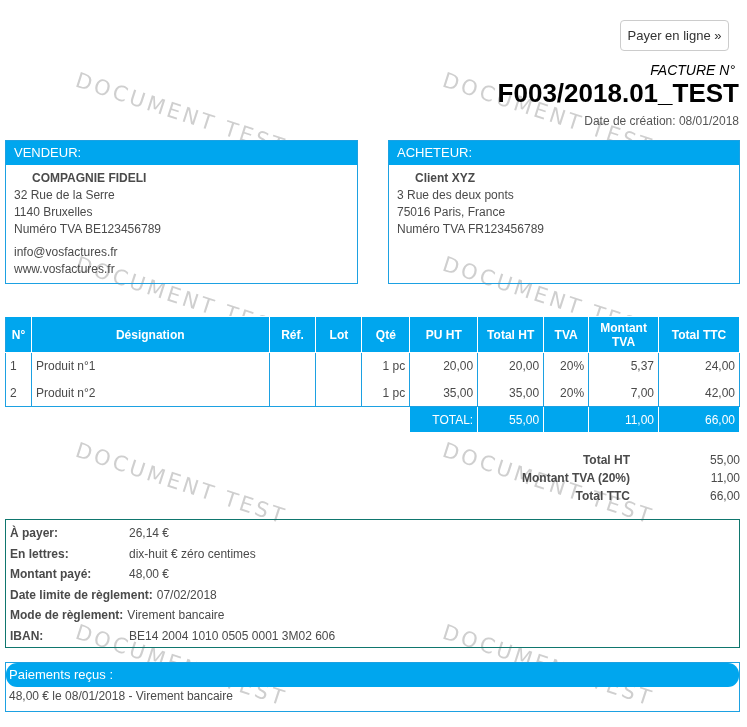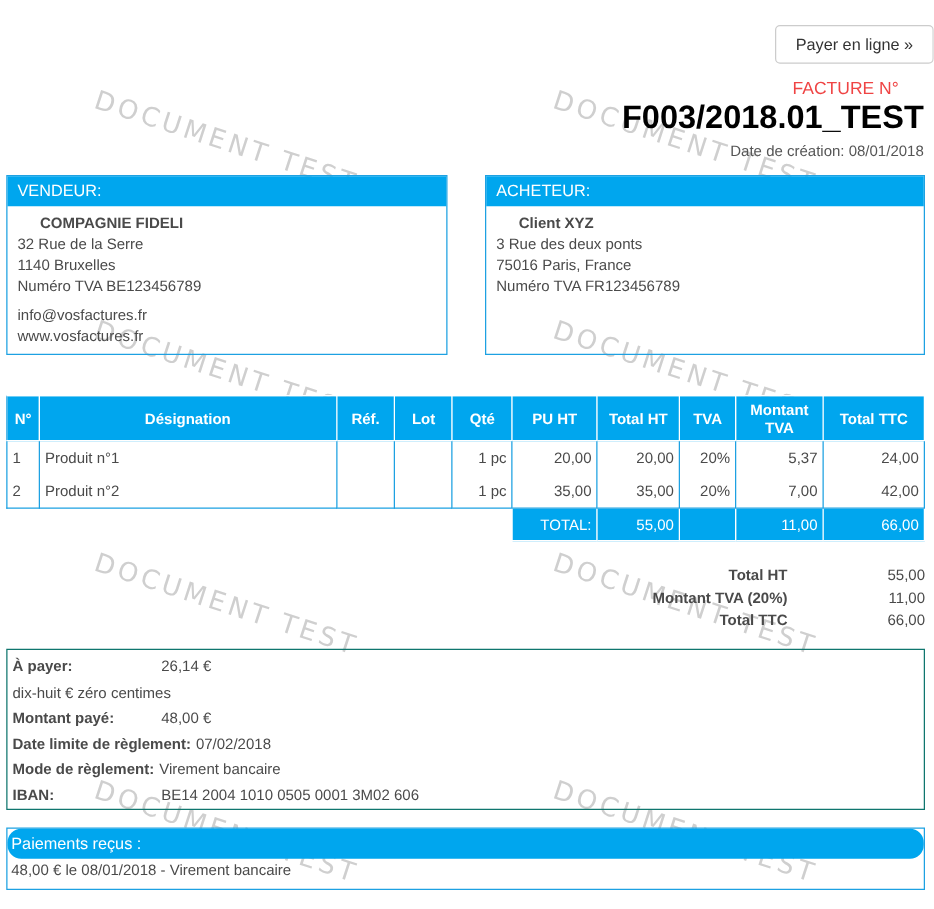--- a/index.html
+++ b/index.html
@@ -6,26 +6,26 @@
   html, body { width: 747px; height: 727px; background: #fff; overflow: hidden; }
   body { font-family: "Liberation Sans", sans-serif; font-size: 12px; color: #4a4a4a; position: relative; }
 
   .watermark {
     position: absolute; font-family: "DejaVu Sans", sans-serif; font-size: 21px; letter-spacing: 3px;
     color: #cfcfcf; transform: rotate(18deg); transform-origin: left top; white-space: nowrap;
     pointer-events: none; z-index: 0;
   }
 
   .pay-btn {
-    position: absolute; top: 20px; left: 620px; width: 127px; height: 31px;
+    position: absolute; top: 20px; left: 620px; width: 109px; height: 31px;
     border: 1px solid #ccc; border-radius: 4px; background: #fff; color: #333;
     font-family: "Liberation Sans", sans-serif; font-size: 13px; cursor: pointer; z-index: 2;
   }
 
-  .facture-label { position: absolute; right: 28px; top: 62px; color: #ef4444; font-size: 14px; z-index: 2; }
+  .facture-label { position: absolute; right: 12px; top: 62px; color: #000000; font-size: 14px; z-index: 2; font-style: italic; }
   .facture-num { position: absolute; right: 8px; top: 78px; color: #000000; font-size: 26px; font-weight: bold; z-index: 2; }
   .creation { position: absolute; right: 8px; top: 114px; color: #555; font-size: 12px; z-index: 2; }
 
   .party { position: absolute; top: 140px; height: 144px; border: 1px solid #1da1e2; background: transparent; z-index: 1; }
   .party .hdr { background: #00a6ee; color: #fff; font-size: 13px; height: 24px; line-height: 24px; padding-left: 8px; }
   .party .body { padding: 5px 8px; line-height: 17px; }
   .party .name { font-weight: bold; margin-left: 18px; }
   .party .gap { height: 6px; }
 
   table.items { position: absolute; top: 316px; left: 5px; width: 735px; border-collapse: collapse; z-index: 1; }
@@ -169,20 +169,21 @@
     <div class="val">66,00</div>
   </div>
 </div>
 
 <div class="paybox">
   <div class="row">
       <span class="lbl">À payer:</span>
       <span>26,14 €</span>
     </div>
   <div class="row">
+      <span class="lbl">En lettres:</span>
       <span>dix-huit € zéro centimes</span>
     </div>
   <div class="row">
       <span class="lbl">Montant payé:</span>
       <span>48,00 €</span>
     </div>
   <div class="row">
       <span class="lbl auto">Date limite de règlement:</span>
       <span>07/02/2018</span>
     </div>

